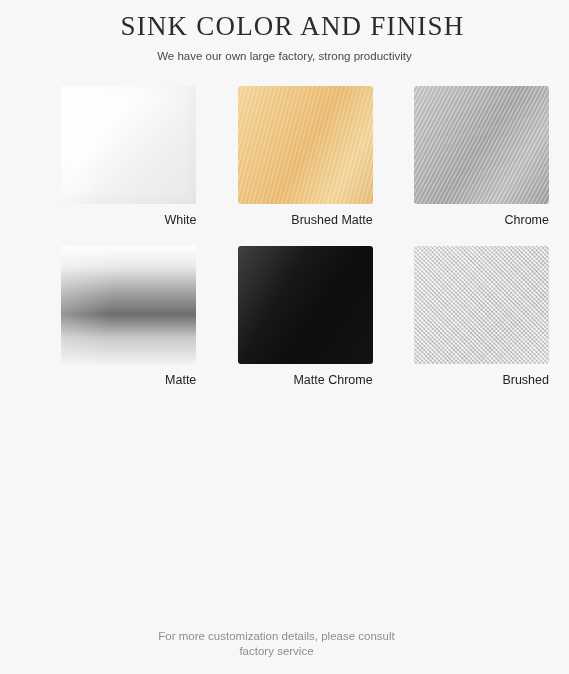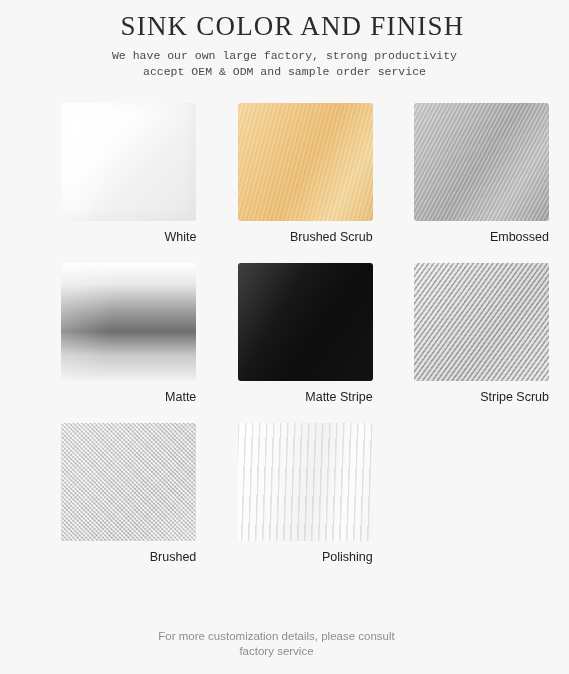--- a/index.html
+++ b/index.html
@@ -28,21 +28,21 @@
     font-family: "Liberation Serif", serif;
     font-size: 27px;
     letter-spacing: 1.2px;
     color: #2b2b2b;
     font-weight: 400;
     margin: 0;
     padding: 0 0 6px 16px;
     line-height: 1.1;
   }
   .subtitle {
-    font-family: Liberation Mono, monospace;
+    font-family: Liberation Sans, sans-serif;
     font-size: 11.5px;
     color: #4a4a4a;
     line-height: 1.45;
     margin: 0;
     padding: 0 40px;
   }
   .grid {
     margin-top: 22px;
     display: grid;
     grid-template-columns: repeat(3, 1fr);
@@ -171,66 +171,57 @@
 </style>
 </head>
 <body>
 
 <div class="page">
 
   <div class="header">
     <h1 class="title">SINK COLOR AND FINISH</h1>
     <p class="subtitle">
       <span>We have our own large factory, strong productivity</span><br>
-      <span>accept OEM &amp; ODM and sample order service</span>
     </p>
   </div>
 
   <div class="grid">
 
     <div class="cell">
       <div class="swatch mat-white"></div>
       <div class="caption">White</div>
     </div>
 
 
     <div class="cell">
       <div class="swatch mat-brushedgold"></div>
-      <div class="caption">Brushed Scrub</div>
+      <div class="caption">Brushed Matte</div>
     </div>
 
     <div class="cell">
       <div class="swatch mat-brushed"></div>
-      <div class="caption">Embossed</div>
+      <div class="caption">Chrome</div>
     </div>
 
     <div class="cell">
       <div class="swatch mat-chrome"></div>
       <div class="caption">Matte</div>
     </div>
 
     <div class="cell">
       <div class="swatch mat-matteblack"></div>
-      <div class="caption">Matte Stripe</div>
-    </div>
-
-    <div class="cell">
-      <div class="swatch mat-stripescrub"></div>
-      <div class="caption">Stripe Scrub</div>
-    </div>
+      <div class="caption">Matte Chrome</div>
+    </div>
+
 
     <div class="cell">
       <div class="swatch mat-embossed"></div>
       <div class="caption">Brushed</div>
     </div>
 
-    <div class="cell">
-      <div class="swatch mat-polishing"></div>
-      <div class="caption">Polishing</div>
-    </div>
 
   </div>
 
   <div class="footer">
     <span>For more customization details, please consult</span><br>
     <span>factory service</span>
   </div>
 
 </div>
 

